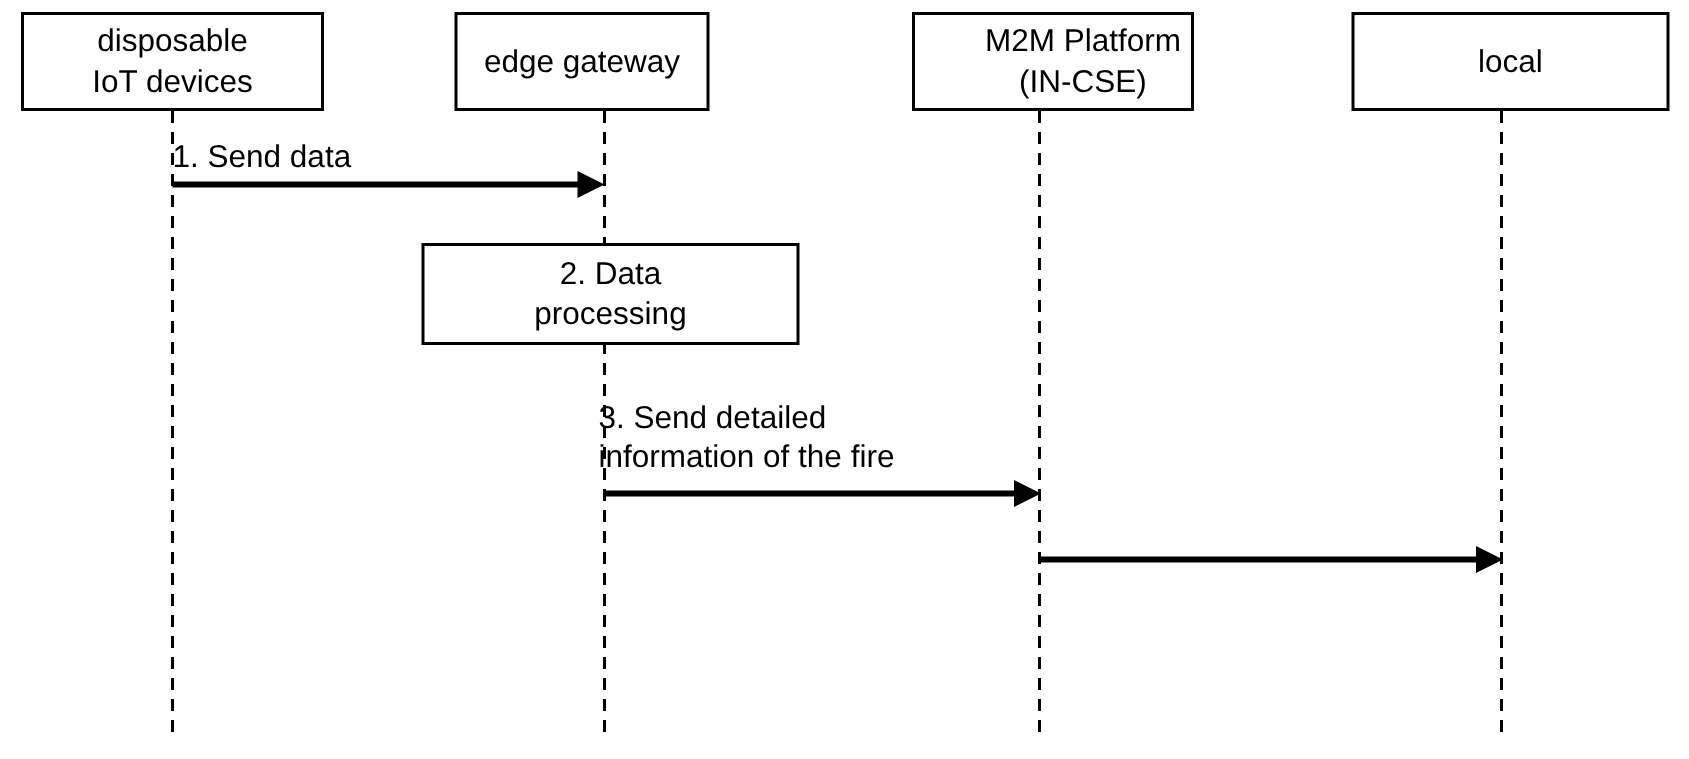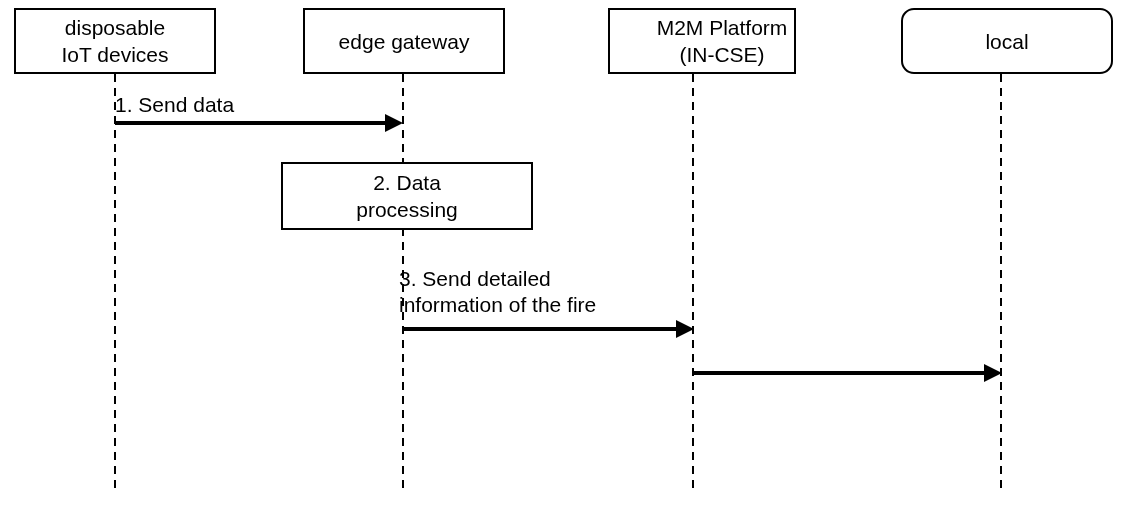--- a/index.html
+++ b/index.html
@@ -24,23 +24,23 @@
     display: flex;
     flex-direction: column;
     align-items: center;
     justify-content: center;
     text-align: center;
     font-size: 21px;
     line-height: 27px;
     z-index: 2;
   }
   .actor-0 { left: 14px;  width: 202px; }
-  .actor-1 { left: 303px; width: 202px; }
+  .actor-1 { left: 303px; width: 170px; }
   .actor-2 { left: 608px; width: 188px; padding-left: 40px; }
-  .actor-3 { left: 901px; width: 212px; border-radius: 13px; }
+  .actor-3 { left: 901px; width: 212px; }
 
   
   .lifeline {
     position: absolute;
     top: 74px;
     height: 416px;
     width: 2px;
     background: repeating-linear-gradient(
       to bottom,
       #000000 0px, #000000 8px,

